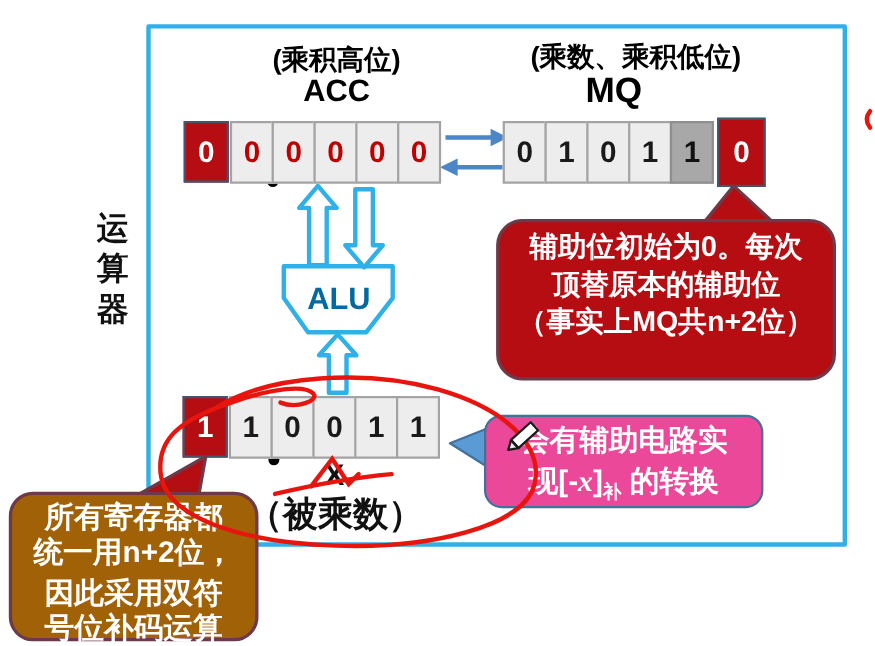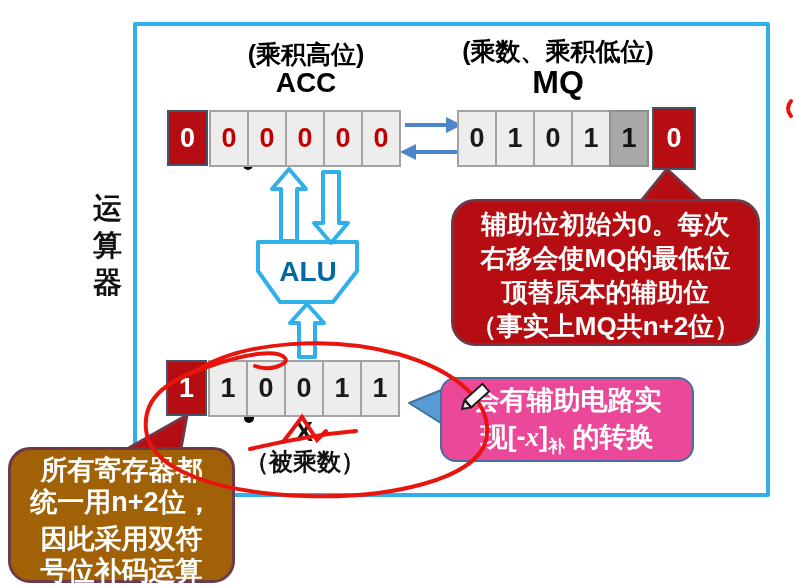--- a/index.html
+++ b/index.html
@@ -9,26 +9,26 @@
   }
   .abs{position:absolute;}
   
   #op-box{
     left:133px;top:22px;width:637px;height:475px;
     border:4px solid #2fb0e8;box-sizing:border-box;border-radius:2px;
   }
   
   #unit-label{
     left:88px;top:190px;width:34px;font-size:29px;font-weight:bold;line-height:37px;
-    text-align:right;word-break:break-all;letter-spacing:0;
+    text-align:left;word-break:break-all;letter-spacing:0;
   }
   .caption{font-weight:bold;text-align:center;color:#000;}
   #acc-caption{left:200px;top:38px;width:212px;font-size:25px;}
   #acc-name{left:200px;top:67px;width:212px;font-size:28px;}
-  #mq-caption{left:436px;top:35px;width:244px;font-size:25px;}
+  #mq-caption{left:456px;top:35px;width:244px;font-size:25px;}
   #mq-name{left:436px;top:64px;width:244px;font-size:32px;}
   
   .reg{display:flex;align-items:flex-start;}
   .cell{
     box-sizing:border-box;display:flex;align-items:center;justify-content:center;
     font-weight:bold;font-size:27px;
   }
   .cell.light{
     width:40px;height:57px;background:#ededed;border:2px solid #a3a3a3;margin-left:-2px;color:#1a1a1a;
   }
@@ -41,21 +41,21 @@
     width:44px;height:63px;background:#b50d11;border:2px solid #44546a;color:#fff;
     margin-left:3px;margin-top:-3px;
   }
   #acc-reg{left:167px;top:110px;}
   #mq-reg{left:459px;top:110px;}
   #x-reg{left:166px;top:360px;}
   
   #alu-label{left:258px;top:256px;width:100px;text-align:center;font-size:28px;font-weight:bold;color:#0369a1;}
   
   #x-label{left:271px;top:417px;width:66px;text-align:center;font-size:27px;font-weight:bold;}
-  #x-caption{left:212px;top:446px;width:186px;text-align:center;font-size:24px;font-weight:bold;}
+  #x-caption{left:212px;top:446px;width:186px;text-align:center;font-size:32px;font-weight:bold;}
   
   .bubble{box-sizing:border-box;color:#fff;font-weight:bold;text-align:center;}
   #mq-note{
     left:451px;top:199px;width:309px;height:147px;background:#b50d11;
     border:3px solid #6e3a4a;border-radius:24px;font-size:26px;line-height:34px;padding-top:5px;
   }
   #reg-note{
     left:8px;top:447px;width:227px;height:136px;background:#a16207;
     border:3px solid #6e3a4a;border-radius:22px;font-size:27px;line-height:32px;padding-top:4px;
   }
@@ -137,21 +137,20 @@
   <div class="abs" id="x-caption">（被乘数）</div>
 
   <svg width="795" height="587">
     <polygon points="637,206 707,206 667,169" fill="#b50d11" stroke="#6e3a4a" stroke-width="3" stroke-linejoin="round"></polygon>
     <polygon points="118,454 180,454 187,415" fill="#b50d11" stroke="#6e3a4a" stroke-width="3" stroke-linejoin="round"></polygon>
     <polygon points="444,389 444,425 409,403" fill="#5b9bd5" stroke="#41719c" stroke-width="2" stroke-linejoin="round"></polygon>
   </svg>
 
   <div class="abs bubble" id="mq-note">
     <div>辅助位初始为0。每次</div>
-    <div>右移会使MQ的最低位</div>
     <div>顶替原本的辅助位</div>
     <div>（事实上MQ共n+2位）</div>
   </div>
 
   <div class="abs bubble" id="x-note">
     <div>会有辅助电路实</div>
     <div><span>现[-</span><i>x</i><span>]</span><sub>补</sub><span> 的转换</span></div>
   </div>
 
   <div class="abs bubble" id="reg-note">

